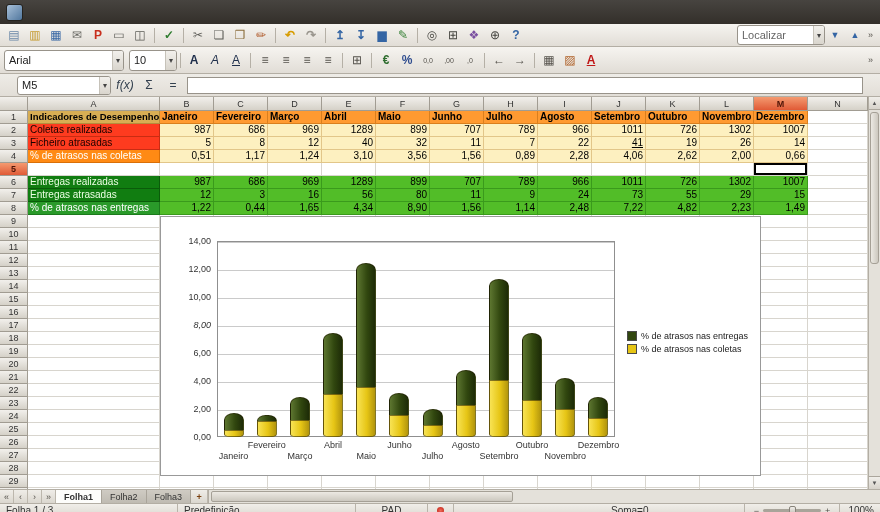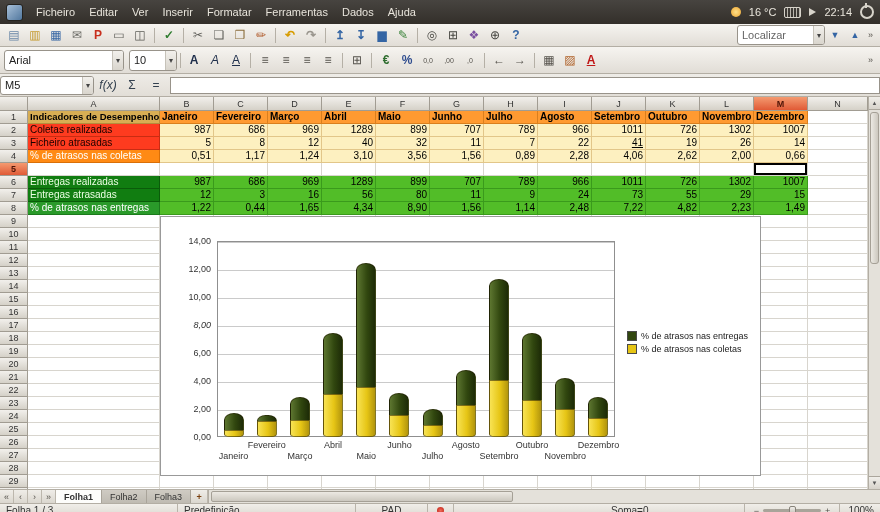--- a/index.html
+++ b/index.html
@@ -34,21 +34,21 @@
          font-size:11px;color:#222;overflow:hidden;flex:none;}
   .combo .cval{padding:0 4px;flex:1;white-space:nowrap;}
   .combo .arr{font-size:8px;color:#444;border-left:1px solid #c6c2b9;padding:0 3px;height:100%;
               display:flex;align-items:center;background:linear-gradient(#f2f0ec,#d9d5cd);}
   .findbox{width:86px;}
   .findbox input{border:none;outline:none;width:100%;font-size:11px;color:#666;padding:0 4px;font-family:inherit;background:#fff;}
   .ovf{font-size:9px;color:#55524c;padding:0 3px;}
 
   
   .formulabar{height:22px;flex:none;background:linear-gradient(#eeece7,#e2ded7);border-bottom:1px solid #b3aea4;
-              display:flex;align-items:center;padding:0 0;gap:4px;font-size:11px;}
+              display:flex;align-items:center;padding:0 17px;gap:4px;font-size:11px;}
   .namebox{width:92px;height:17px;}
   .fbtn{width:20px;height:17px;display:flex;align-items:center;justify-content:center;color:#33404f;
         font-size:12px;border-radius:2px;flex:none;}
   .formula-input{flex:1;height:15px;border:1px solid #98938a;background:#fff;font-size:11px;padding:0 4px;
                  font-family:inherit;outline:none;}
 
   
   .sheetwrap{height:392px;flex:none;display:flex;background:#fff;position:relative;overflow:hidden;}
   #grid{width:868px;flex:none;background:#fff;overflow:hidden;}
   .r{display:flex;height:13px;flex:none;}
@@ -115,38 +115,20 @@
           border:1px solid #87837a;border-radius:2px;}
   .zsign{font-size:9px;color:#55524c;}
 </style>
 </head>
 <body>
 
 <div class="app">
 
   <div class="menubar">
     <span class="appicon"></span>
-    <nav id="menu-items" style="display:flex;">
-        <span class="menuitem">Ficheiro</span>
-        <span class="menuitem">Editar</span>
-        <span class="menuitem">Ver</span>
-        <span class="menuitem">Inserir</span>
-        <span class="menuitem">Formatar</span>
-        <span class="menuitem">Ferramentas</span>
-        <span class="menuitem">Dados</span>
-        <span class="menuitem">Ajuda</span>
-      </nav>
-    <div class="sysind">
-      <span class="weather-ico"></span>
-      <span>16 °C</span>
-      <span class="kbd-ico"></span>
-      <span class="vol-ico"></span>
-      <span>22:14</span>
-      <span class="pwr-ico"></span>
-    </div>
   </div>
 
   <div class="toolbar t1">
     <span class="iconrow" id="tb1-icons">
         <span class="tbico" style="color: rgb(106, 135, 168);">▤</span>
         <span class="tbico" style="color: rgb(197, 154, 47);">▥</span>
         <span class="tbico" style="color: rgb(52, 101, 164);">▦</span>
         <span class="tbico" style="color: rgb(107, 107, 102);">✉</span>
         <span class="tbico" style="color: rgb(200, 47, 30); font-weight: bold;">P</span>
         <span class="tbico" style="color: rgb(92, 92, 87);">▭</span>

